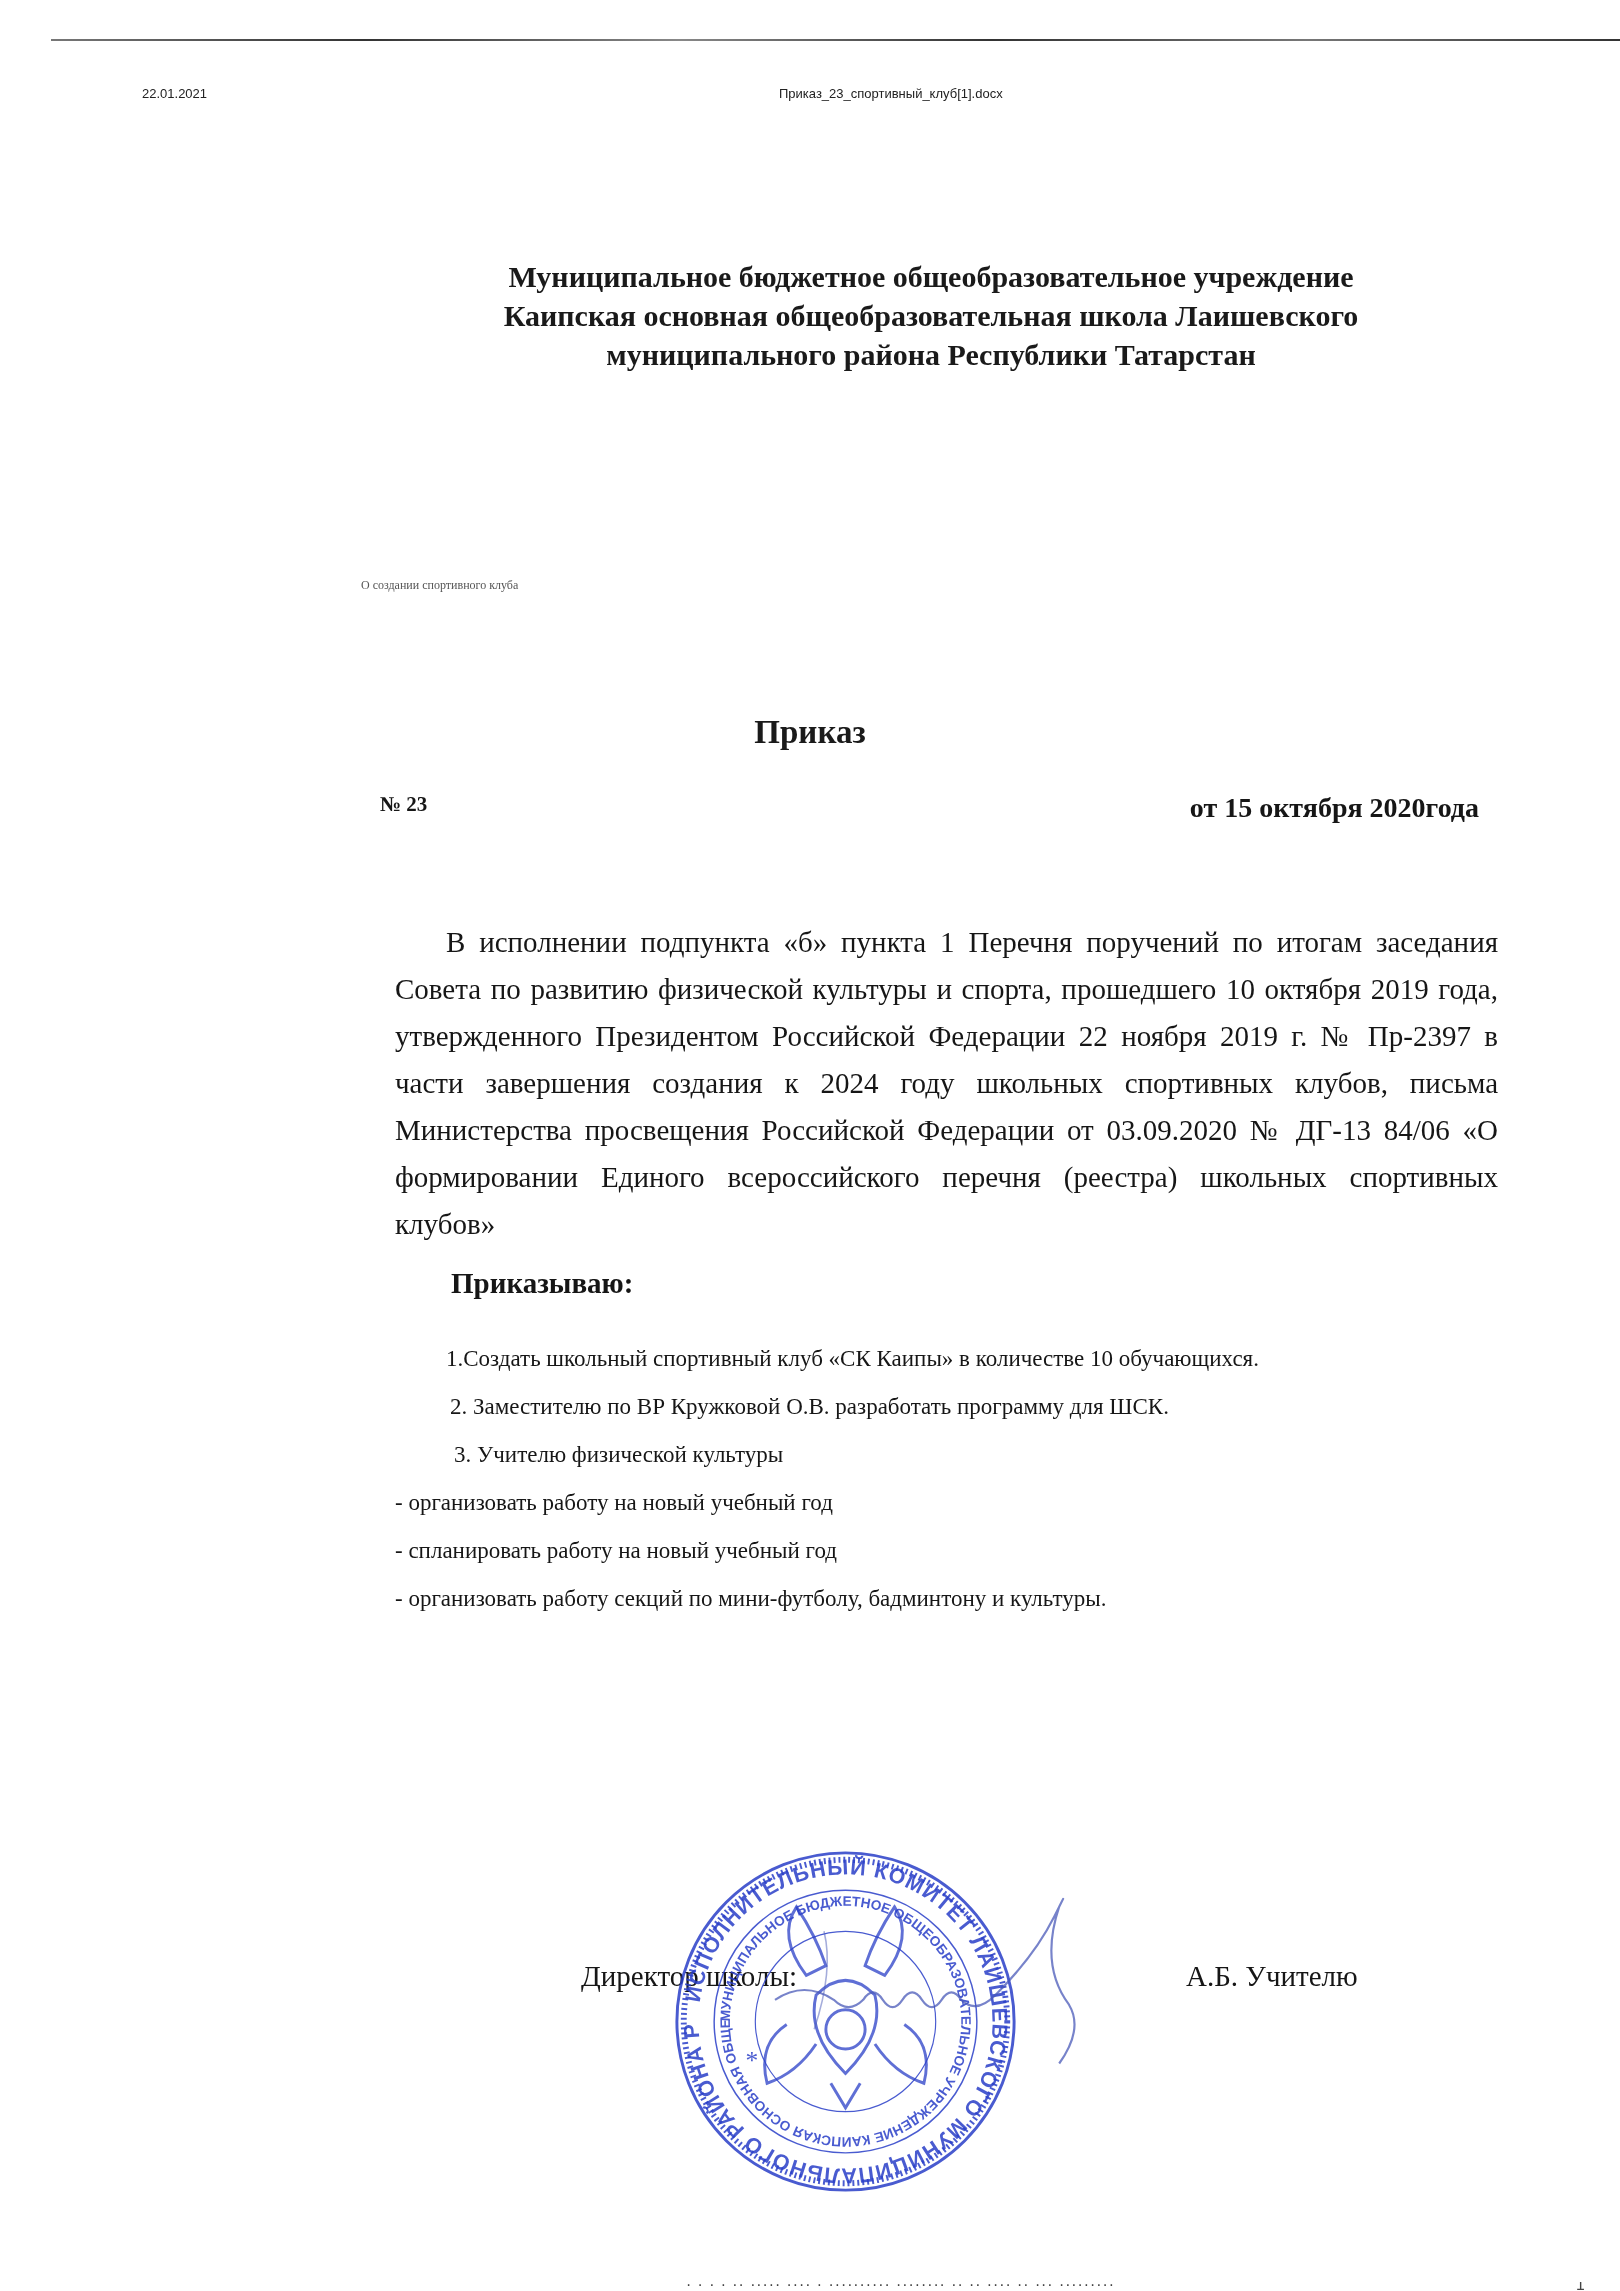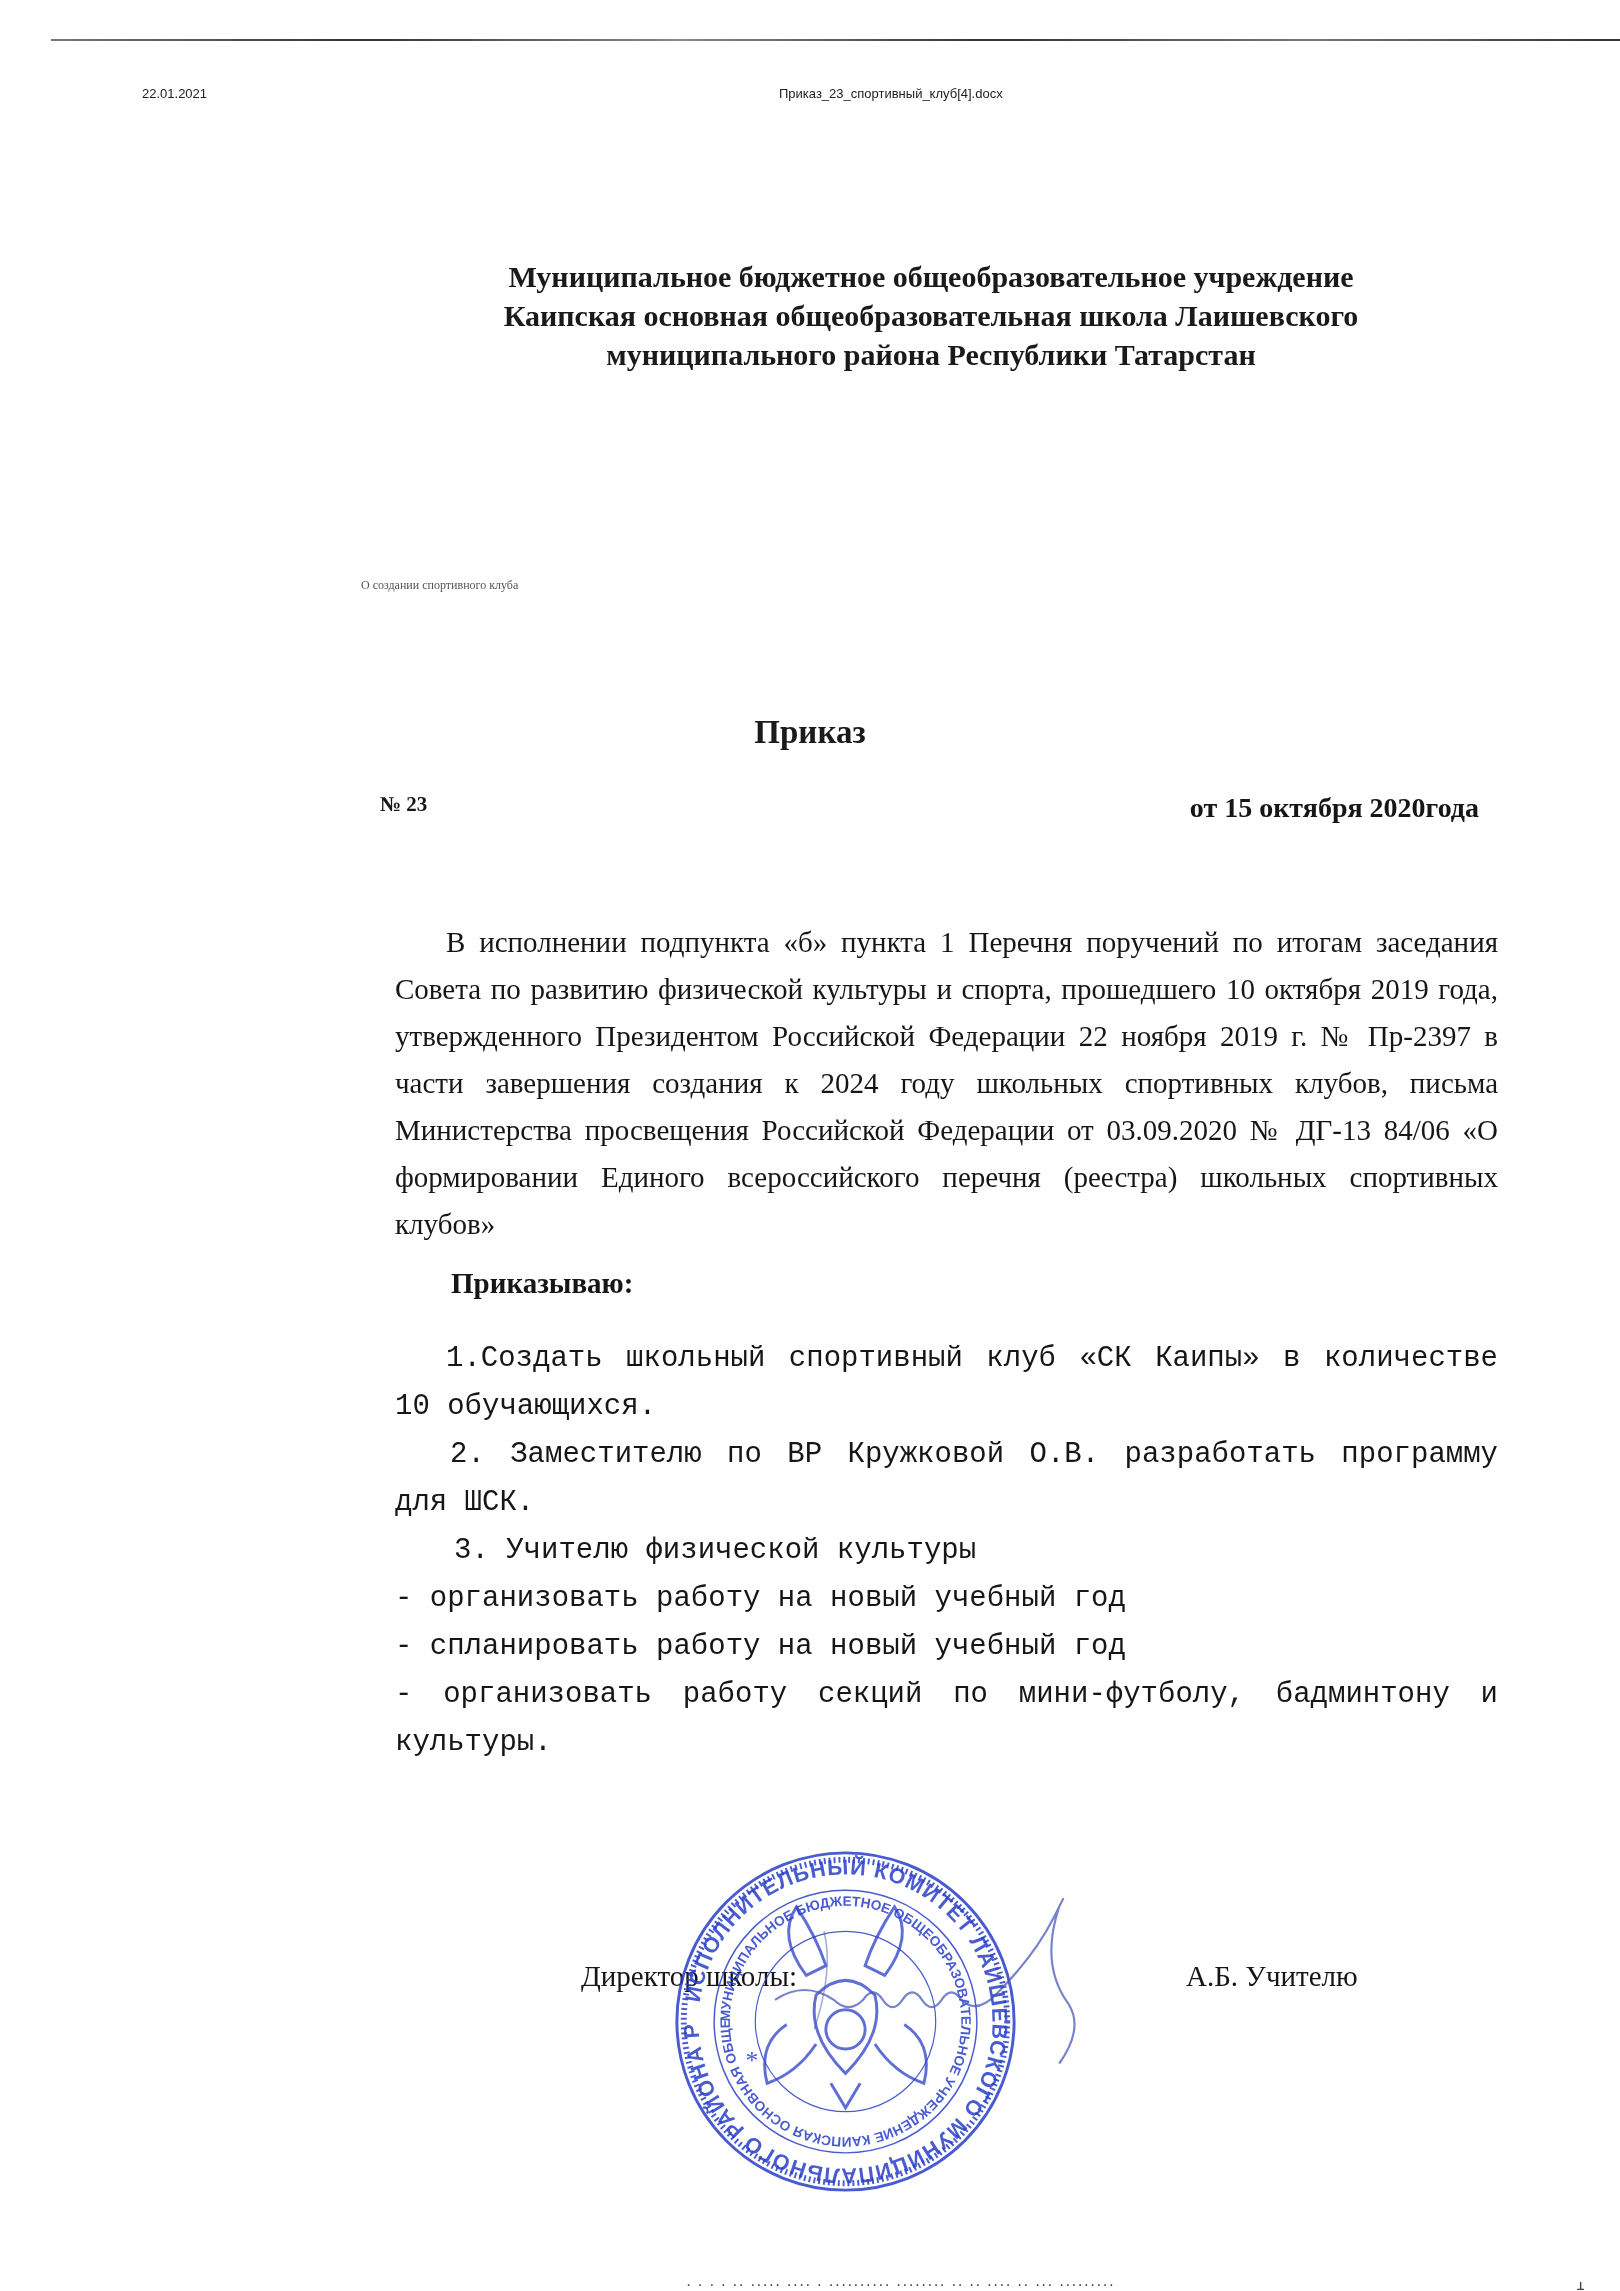--- a/index.html
+++ b/index.html
@@ -18,40 +18,40 @@
            font-weight: bold; font-size: 33px; color: #1a1a1a; }
   .num { position: absolute; left: 380px; top: 792px; font-weight: bold; font-size: 21px; }
   .date { position: absolute; right: 141px; top: 792px; font-weight: bold; font-size: 28px; }
   .body { position: absolute; left: 395px; width: 1103px; top: 919px; font-size: 29px;
           line-height: 47px; text-align: justify; }
   .body p { margin: 0; }
   .indent { text-indent: 51px; }
   .ind2 { text-indent: 55px; }
   .ind3 { text-indent: 59px; }
   .ordering { position: absolute; left: 451px; top: 1267px; font-weight: bold; font-size: 29px; }
-  .list { position: absolute; left: 395px; width: 1103px; top: 1335px; font-size: 29px;
-          line-height: 48px; text-align: justify; font-family: Liberation Mono, monospace; }
+  .list { position: absolute; left: 395px; width: 1103px; top: 1335px; font-size: 23px;
+          line-height: 48px; text-align: justify; }
   .list p { margin: 0; }
   .sign { position: absolute; top: 1960px; font-size: 29px; }
   .sign-role { left: 581px; font-family: Liberation Serif, serif; }
   .sign-name { left: 1186px; }
   .stamp { position: absolute; left: 669px; top: 1848px; width: 353px; height: 348px; }
   .sigsvg { position: absolute; left: 765px; top: 1892px; width: 412px; height: 196px; }
   .footer-line { position: absolute; left: 686px; top: 2276px; font-family: "Liberation Sans", sans-serif;
                  font-size: 15.7px; color: #444; letter-spacing: 1px; clip-path: inset(5.9px 0 0 0); white-space: nowrap; }
   .page-no { position: absolute; left: 1576px; top: 2276px; font-family: "Liberation Sans", sans-serif;
              font-size: 15.7px; color: #444; clip-path: inset(5.9px 0 0 0); }
 </style>
 </head>
 <body>
 
 <div class="top-rule"></div>
 
 <div class="hdr hdr-date">22.01.2021</div>
-<div class="hdr hdr-file">Приказ_23_спортивный_клуб[4].docx</div>
+<div class="hdr hdr-file">Приказ_23_спортивный_клуб[1].docx</div>
 
 <div class="org">
   <div>Муниципальное бюджетное общеобразовательное учреждение</div>
   <div>Каипская основная общеобразовательная школа Лаишевского</div>
   <div>муниципального района Республики Татарстан</div>
 </div>
 
 <div class="subject">О создании спортивного клуба</div>
 
 <div class="title">Приказ</div>

